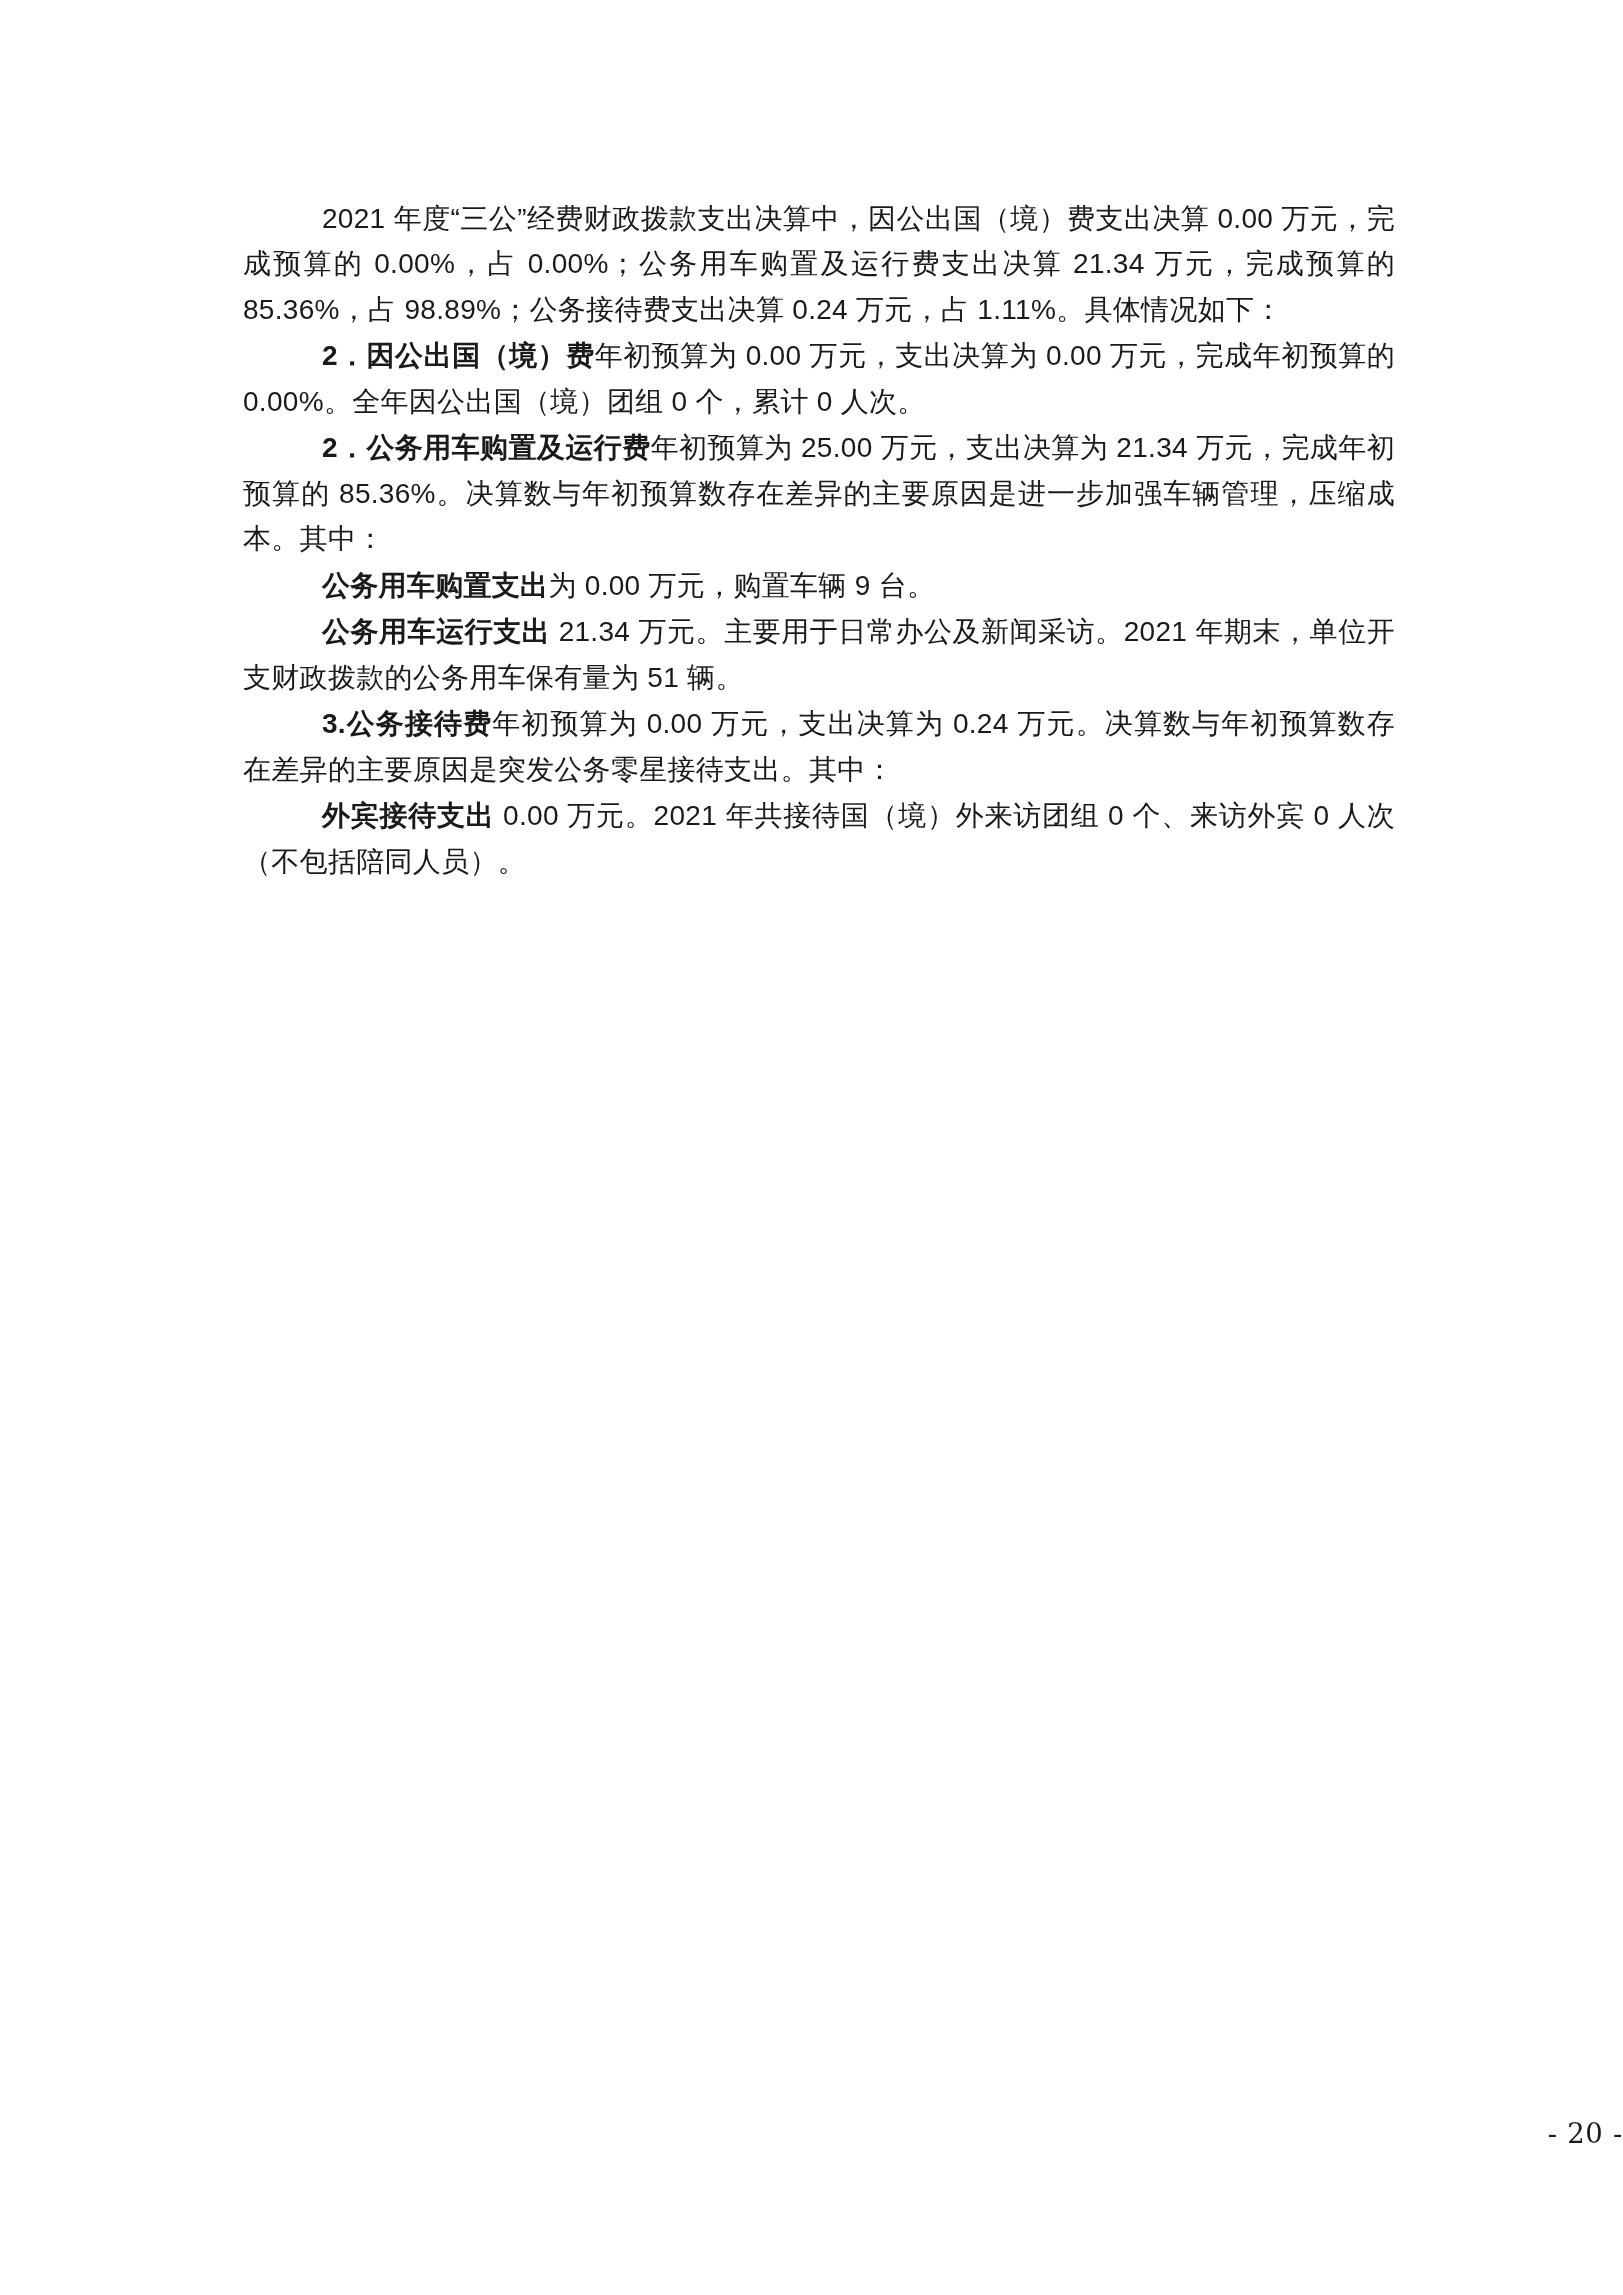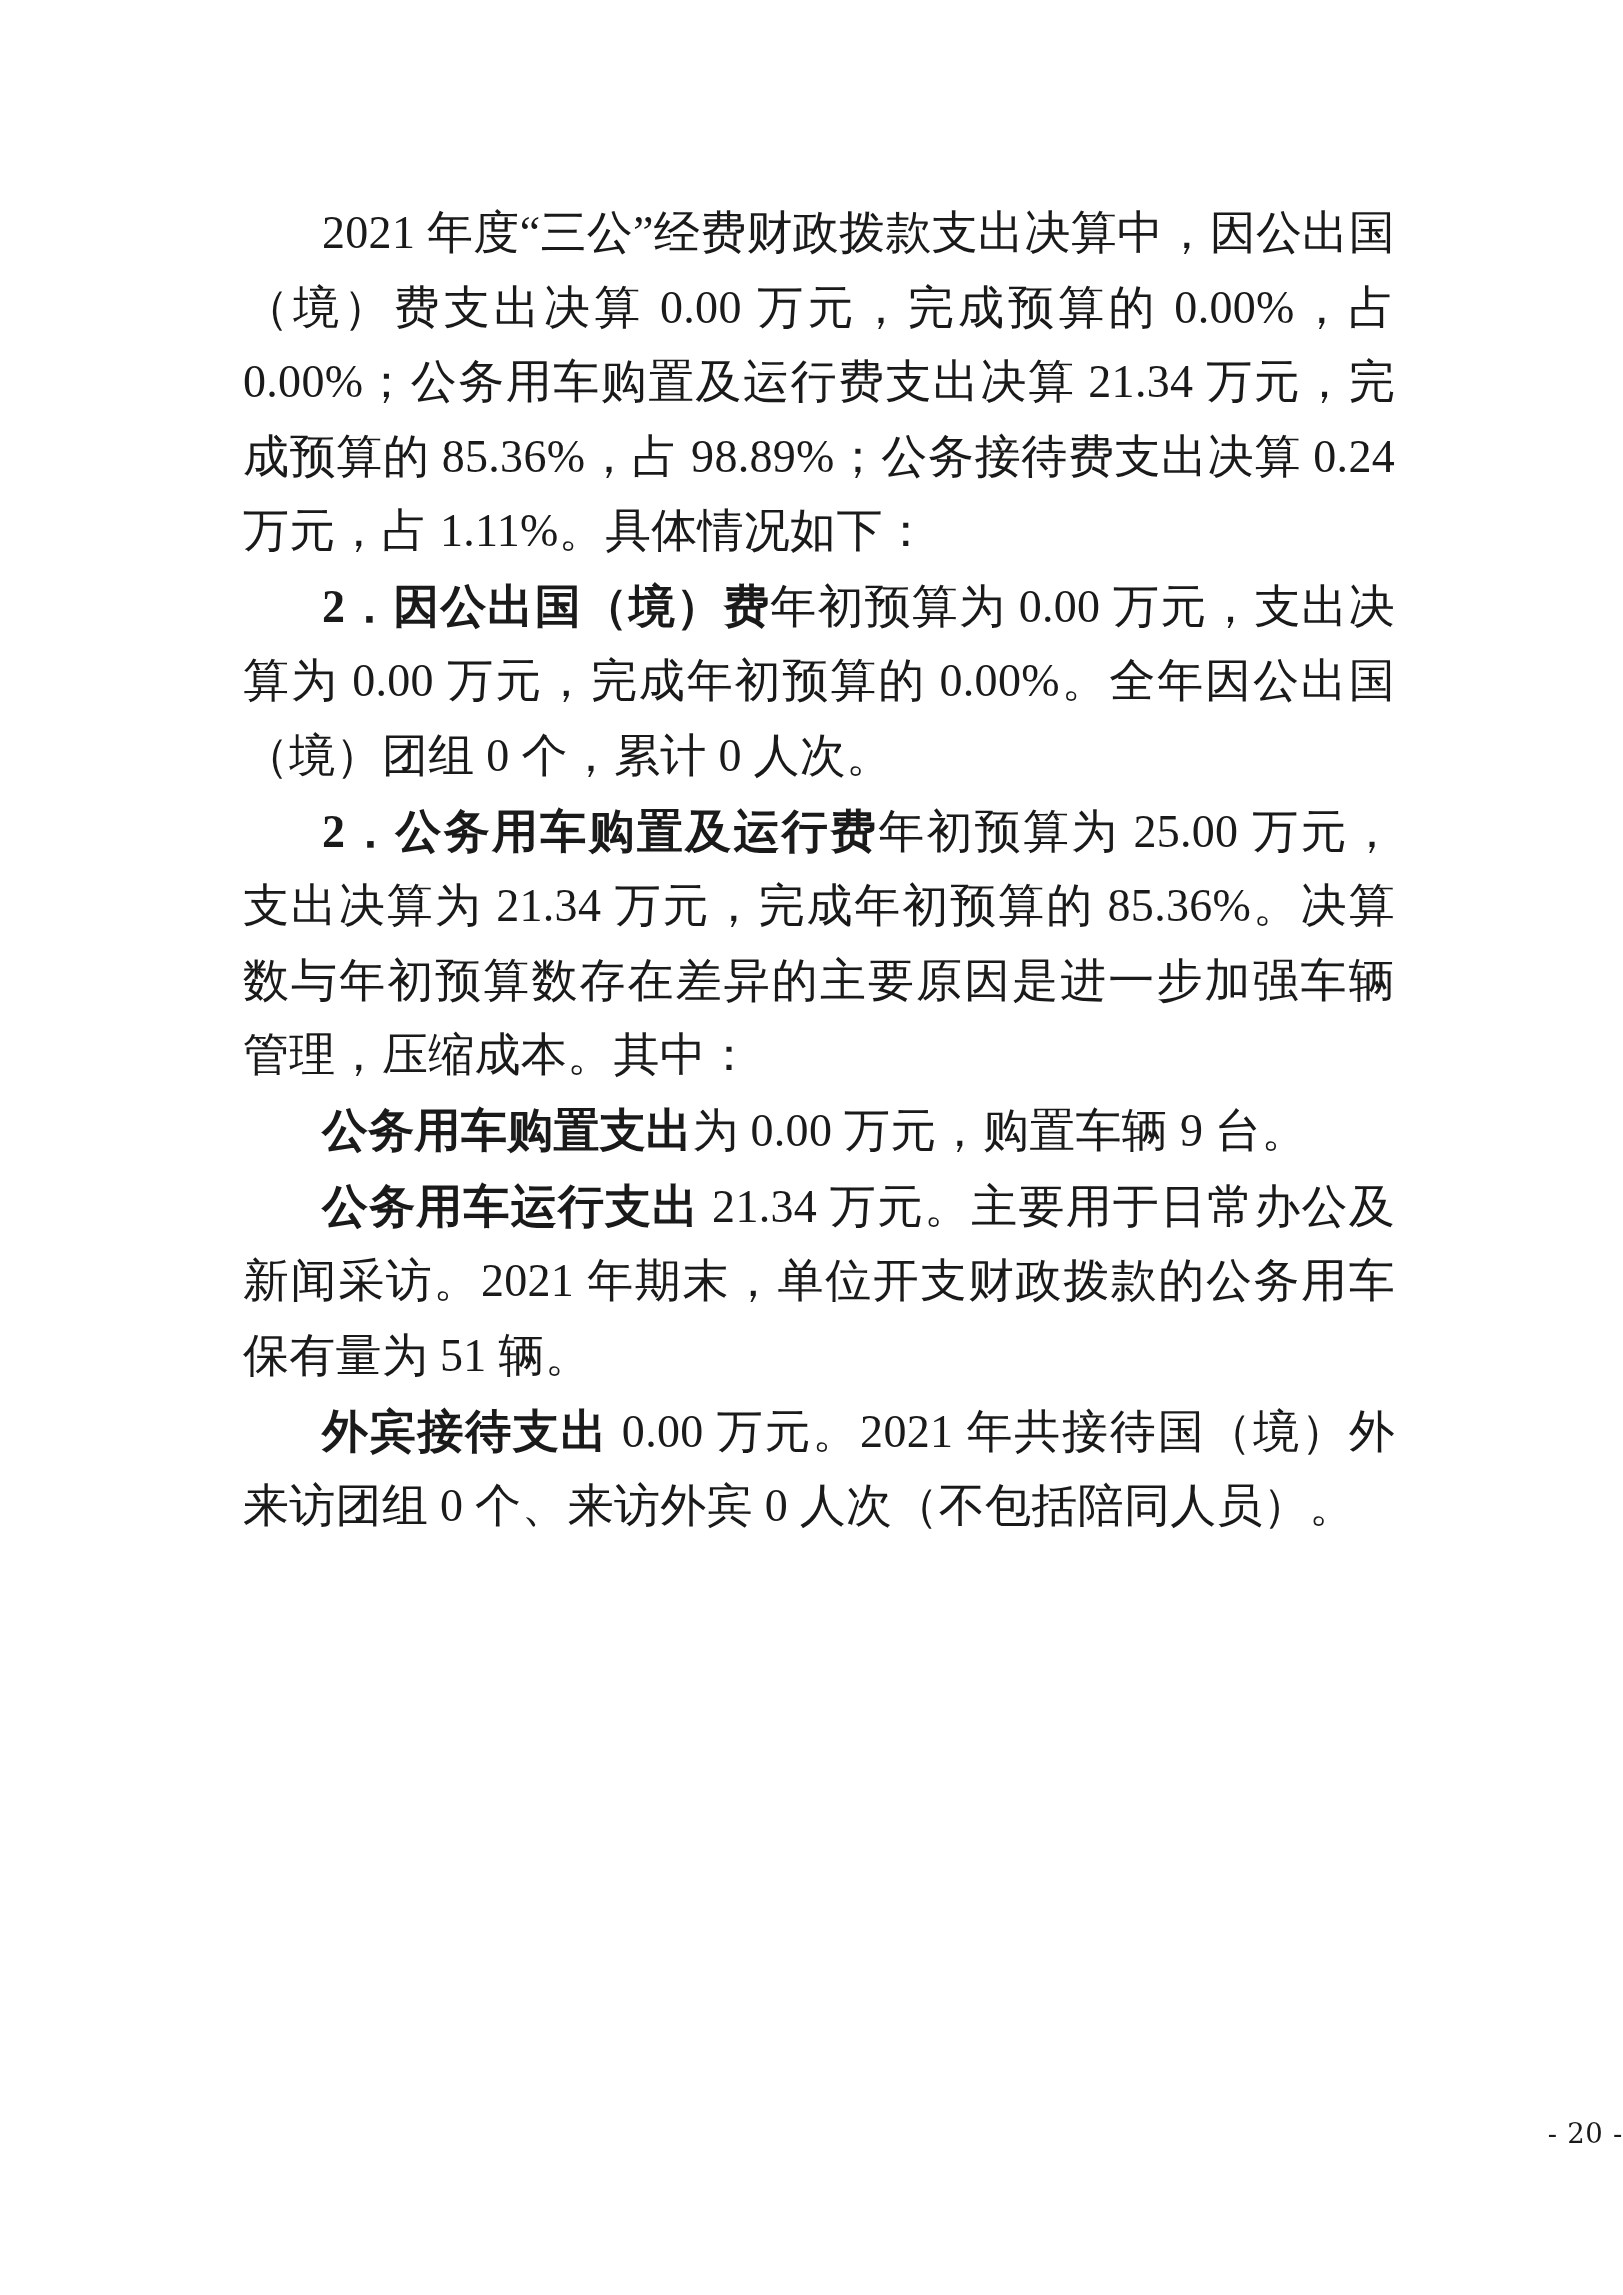--- a/index.html
+++ b/index.html
@@ -19,27 +19,27 @@
     box-sizing: border-box;
     overflow: hidden;
   }
   .content {
     position: absolute;
     left: 243px;
     top: 196px;
     width: 1152px;
   }
   .para {
-    font-size: 46px;
+    font-size: 28px;
     line-height: 1.62;
     text-align: justify;
     text-justify: inter-ideograph;
     letter-spacing: 0.3px;
     margin: 0 0 1.3px 0;
-    font-family: Liberation Serif, serif;
+    font-family: Liberation Sans, sans-serif;
   }
   .para.indent {
     text-indent: 79px;
   }
   .bold-lead {
     font-weight: bold;
   }
   .footer {
     position: absolute;
     left: 0;
@@ -72,20 +72,23 @@
     </p>
 
     <p class="para indent">
       <span class="bold-lead">公务用车购置支出</span><span>为 0.00 万元，购置车辆 9 台。</span>
     </p>
 
     <p class="para indent">
       <span class="bold-lead">公务用车运行支出</span><span> 21.34 万元。主要用于日常办公及新闻采访。2021 年期末，单位开支财政拨款的公务用车保有量为 51 辆。</span>
     </p>
 
+    <p class="para indent">
+      <span class="bold-lead">3.公务接待费</span><span>年初预算为 0.00 万元，支出决算为 0.24 万元。决算数与年初预算数存在差异的主要原因是突发公务零星接待支出。其中：</span>
+    </p>
 
     <p class="para indent">
       <span class="bold-lead">外宾接待支出</span><span> 0.00 万元。2021 年共接待国（境）外来访团组 0 个、来访外宾 0 人次（不包括陪同人员）。</span>
     </p>
 
   </div>
 
   <div class="footer">- 20 -</div>
 
 </div>

